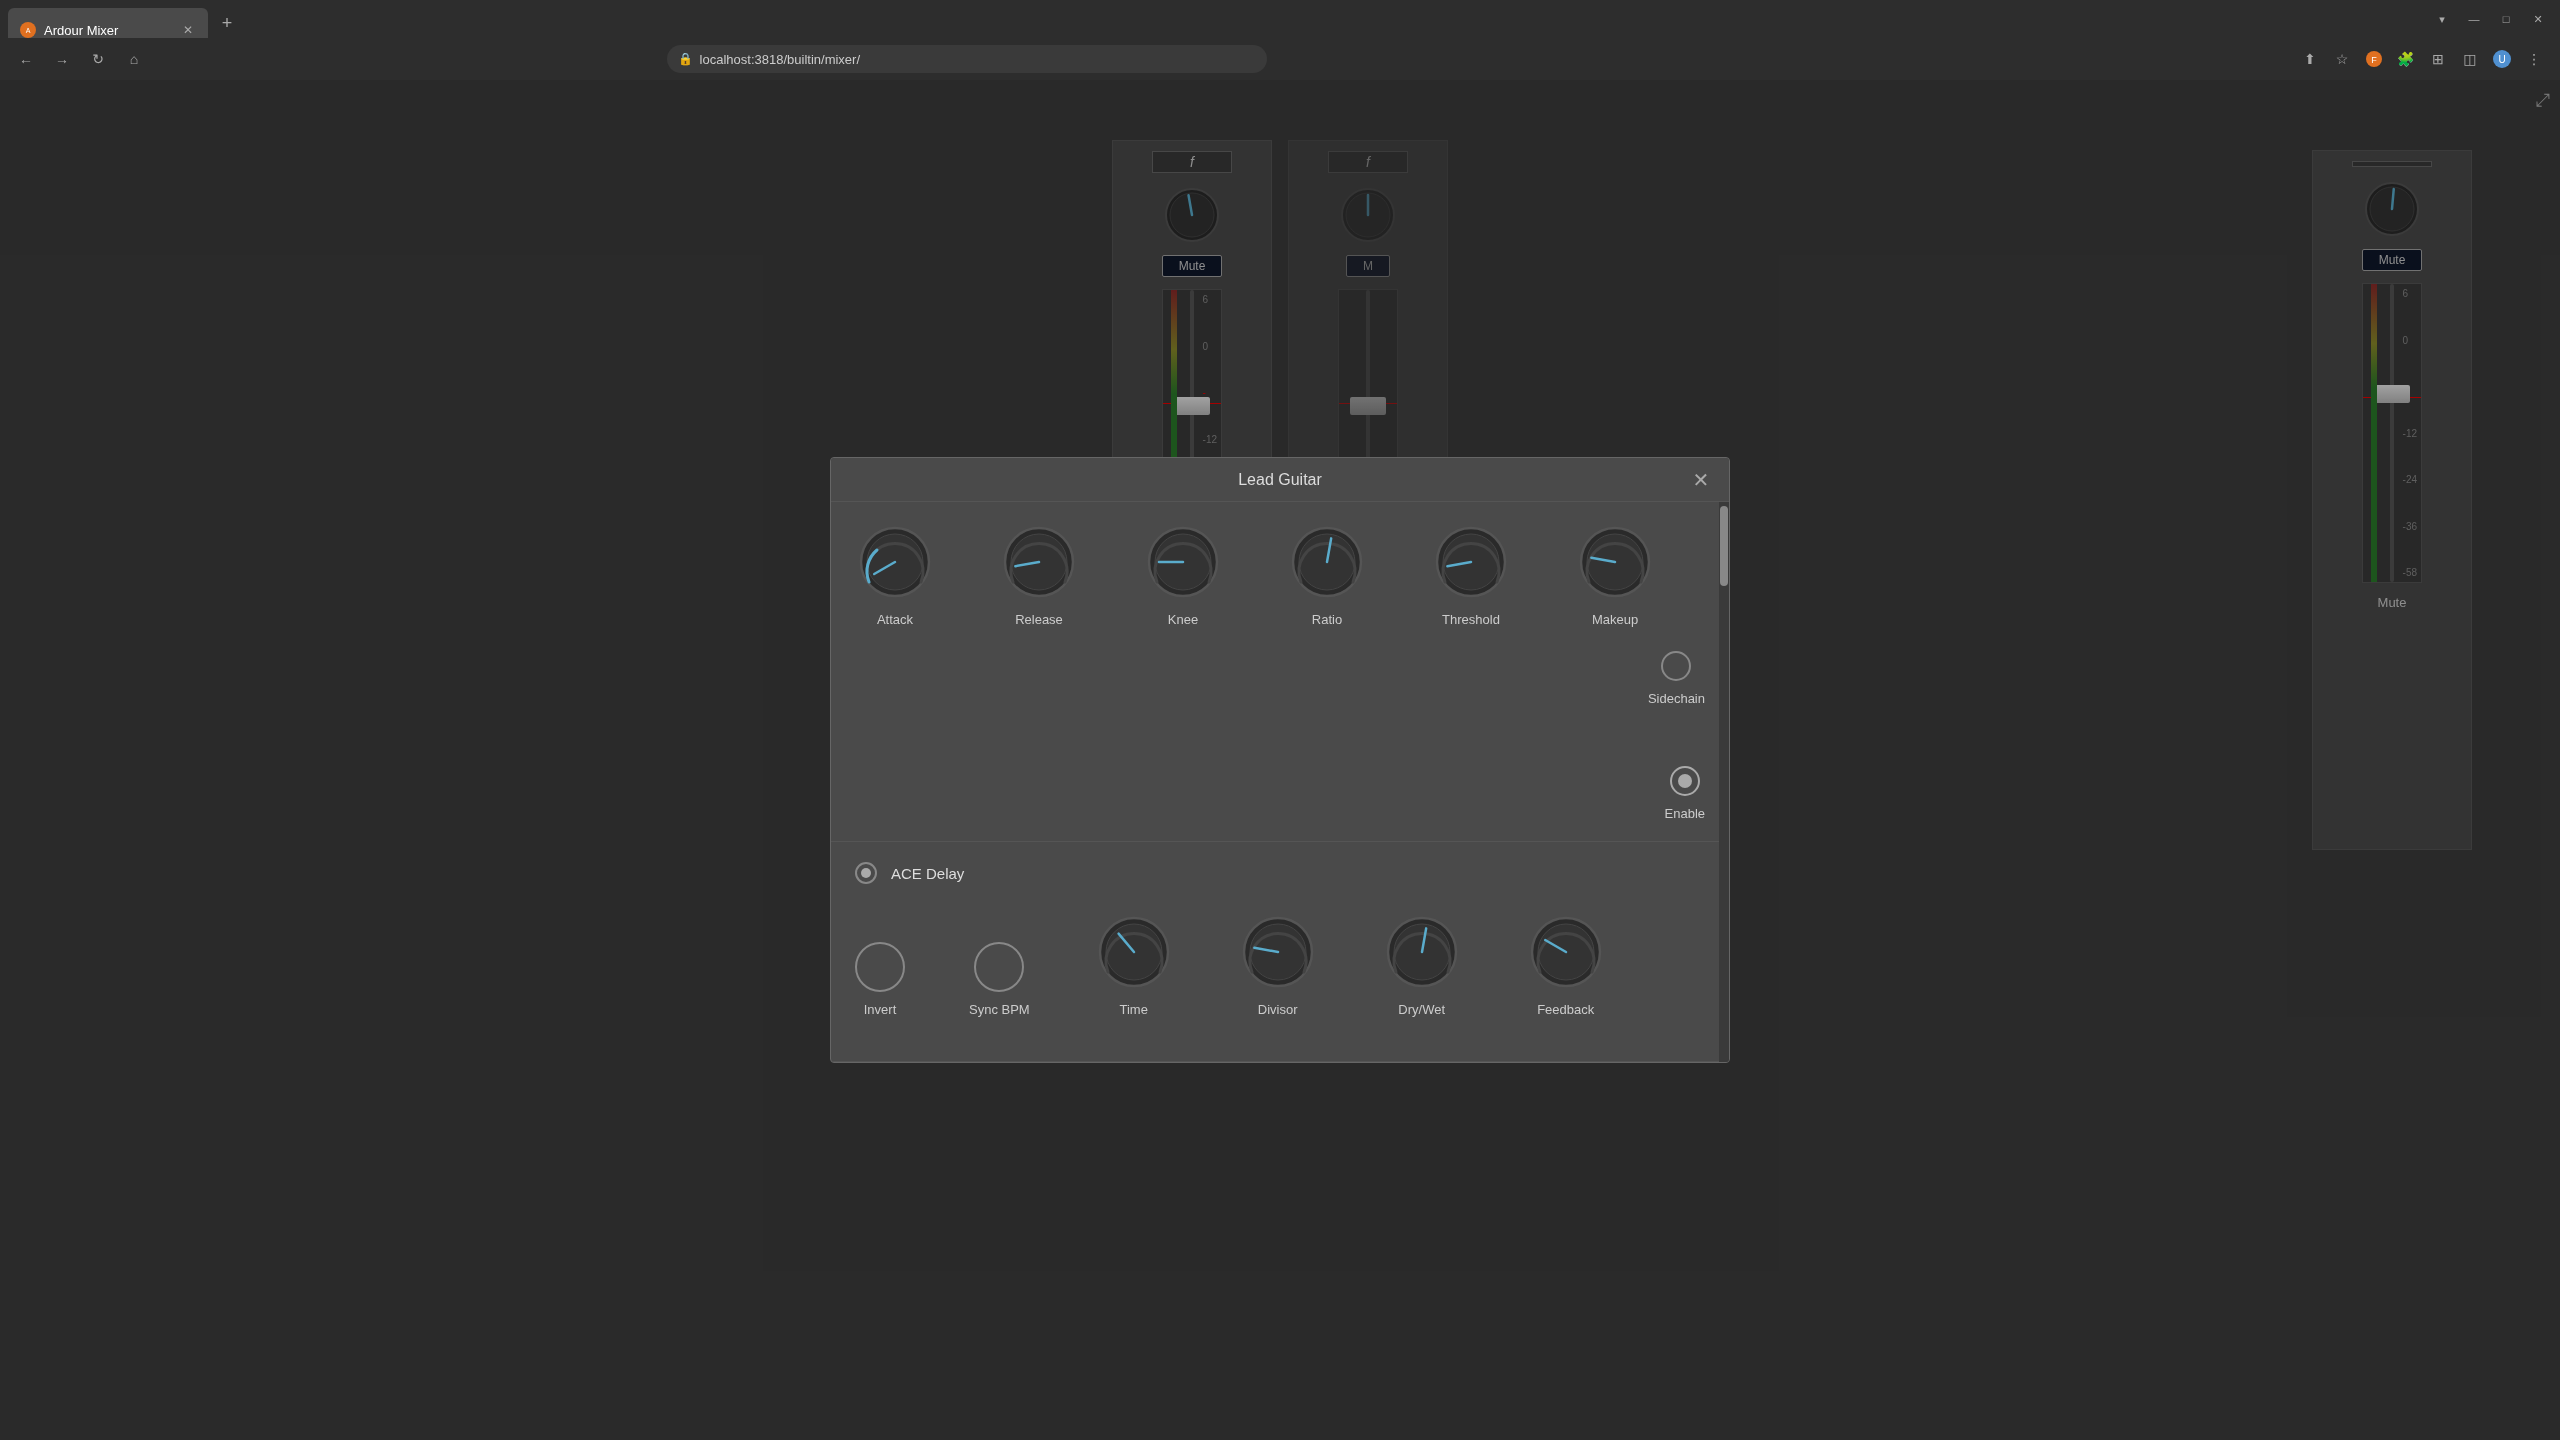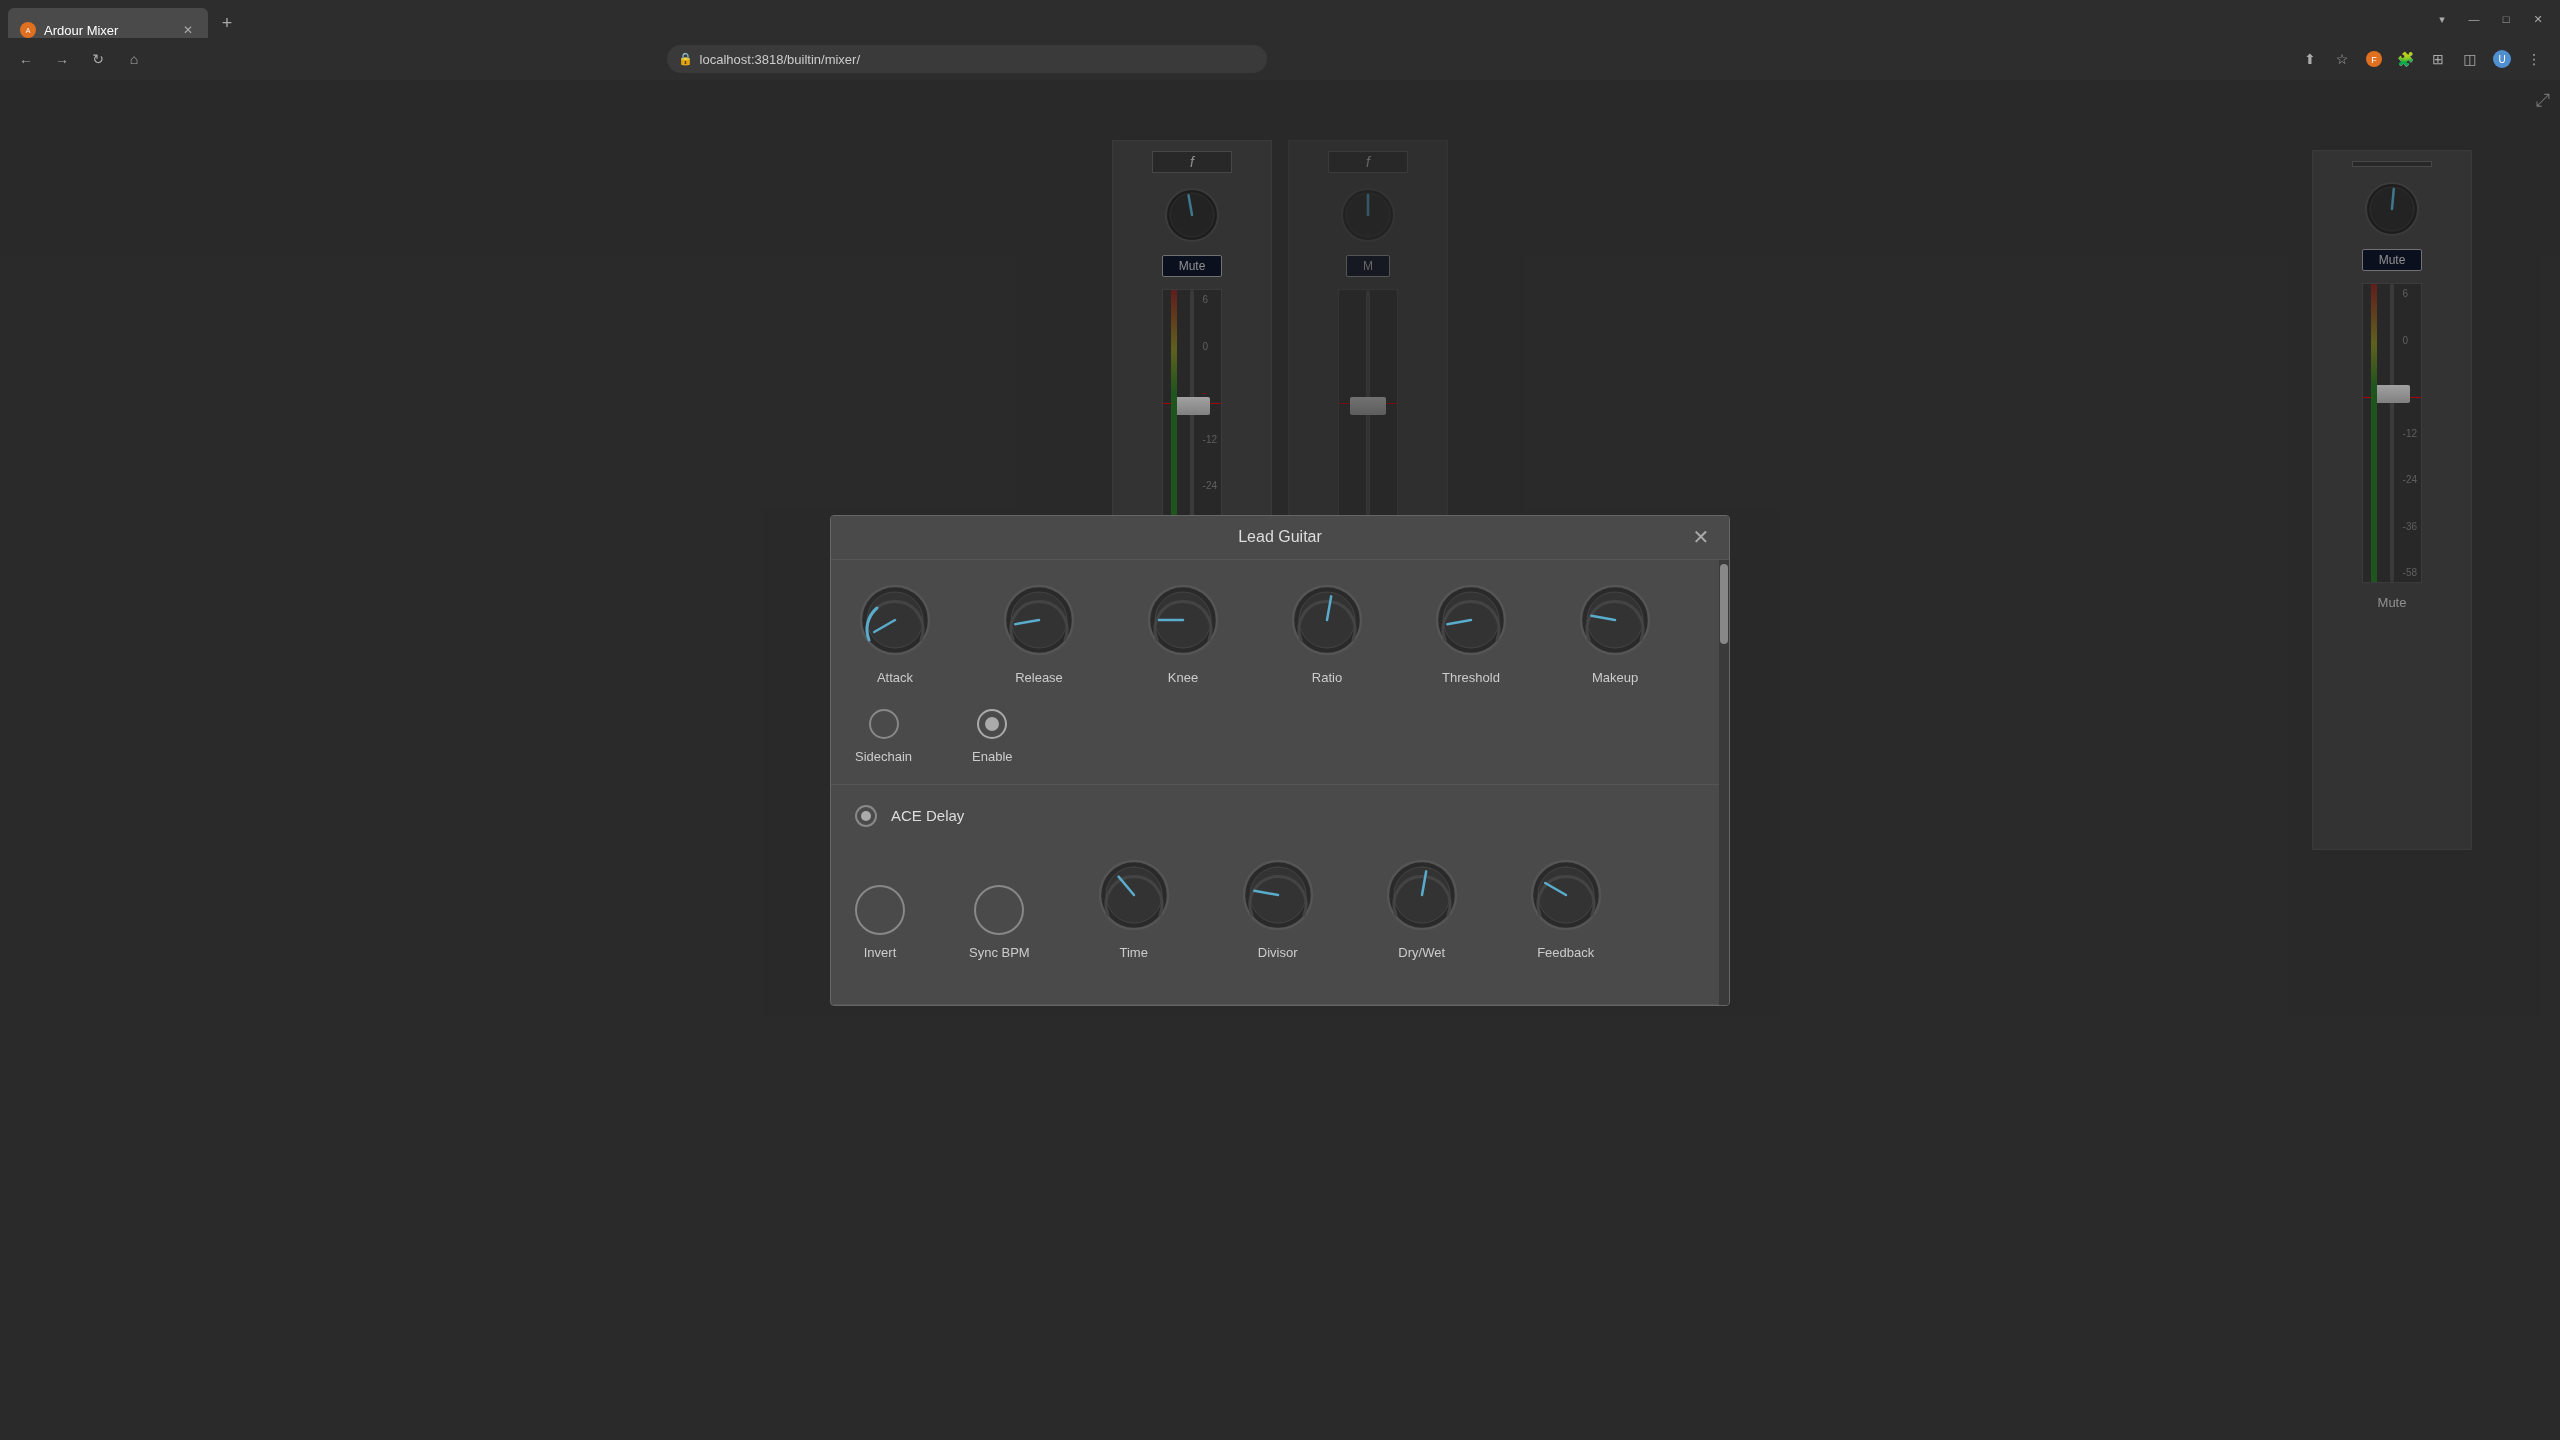--- a/index.html
+++ b/index.html
@@ -394,20 +394,21 @@
       font-size: 13px;
       text-align: center;
     }
 
     
     .toggle-row {
       display: flex;
       gap: 60px;
       align-items: flex-end;
       margin-top: 8px;
+      flex-direction: column;
     }
     .toggle-item {
       display: flex;
       flex-direction: column;
       align-items: center;
       gap: 10px;
     }
     .radio-btn {
       width: 30px;
       height: 30px;

